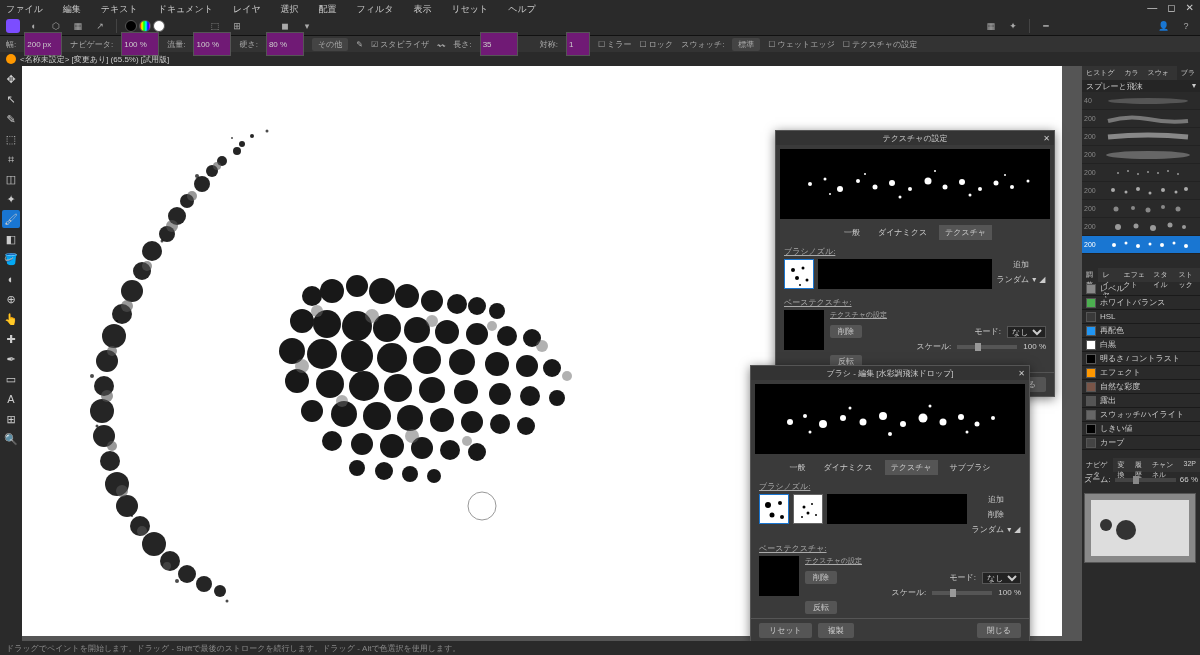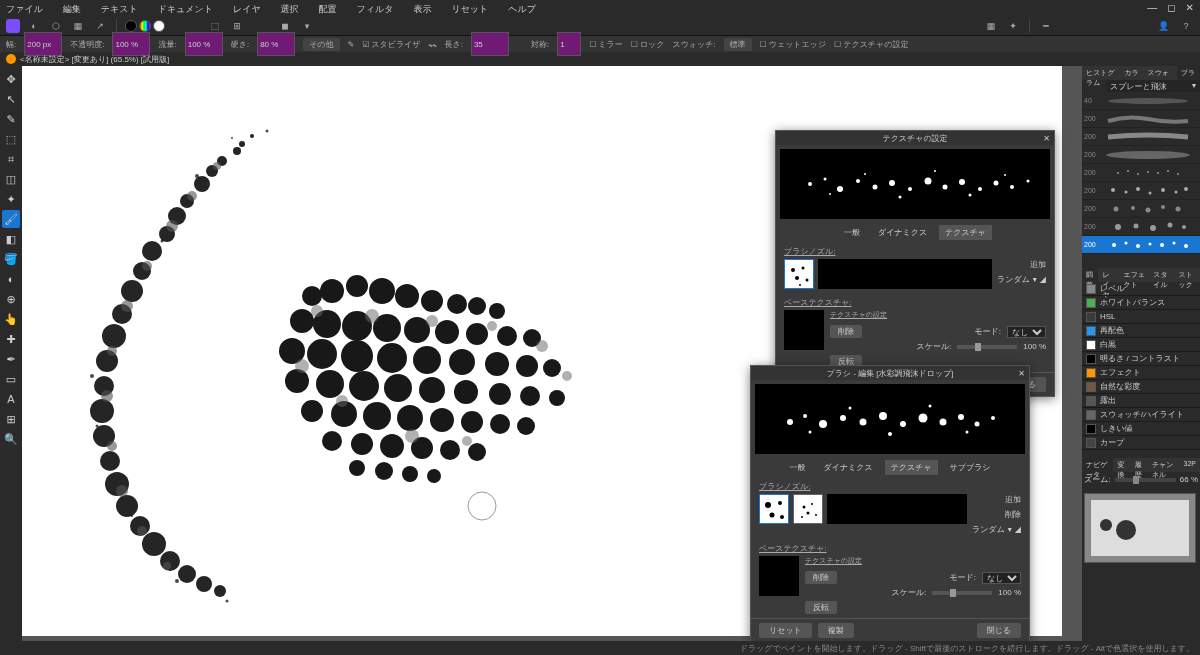--- a/index.html
+++ b/index.html
@@ -29,21 +29,21 @@
 .tools-panel .tool { width: 18px; height: 18px; display: flex; align-items: center; justify-content: center; cursor: pointer; font-size: 11px; }
 .tools-panel .tool.active { background: #1976d2; border-radius: 2px; }
 
 .canvas-area { flex: 1; background: #555; position: relative; overflow: hidden; }
 .canvas { position: absolute; top: 0; left: 0; width: 1040px; height: 570px; background: #fff; }
 
 .right-panels { width: 118px; background: #2a2a2a; display: flex; flex-direction: column; }
 .panel-tabs { display: flex; height: 14px; font-size: 7px; background: #333; }
 .panel-tabs span { padding: 2px 4px; cursor: pointer; }
 .panel-tabs span.active { background: #2a2a2a; }
-.brush-category { height: 12px; font-size: 8px; padding: 1px 4px; background: #252525; display: flex; justify-content: space-between; margin-left: 24px; }
+.brush-category { height: 12px; font-size: 8px; padding: 1px 4px; background: #252525; display: flex; justify-content: space-between; }
 .brush-row { height: 18px; border-bottom: 1px solid #222; display: flex; align-items: center; padding: 0 2px; position: relative; }
 .brush-row.selected { background: #1976d2; }
 .brush-size-label { position: absolute; left: 2px; font-size: 7px; color: #888; }
 .brush-preview-stroke { flex: 1; height: 12px; margin-left: 14px; }
 
 .adj-panel { height: 14px; border-bottom: 1px solid #1a1a1a; display: flex; align-items: center; padding: 0 4px; gap: 4px; font-size: 8px; cursor: pointer; }
 .adj-panel .adj-icon { width: 10px; height: 10px; display: flex; align-items: center; justify-content: center; }
 
 .nav-panel { padding: 2px; background: #2a2a2a; }
 .nav-thumb { width: 112px; height: 70px; background: #888; border: 1px solid #555; margin-top: 4px; position: relative; }
@@ -58,33 +58,33 @@
 .dialog-title .close-x { position: absolute; right: 4px; cursor: pointer; }
 .dialog-preview { height: 70px; background: #000; margin: 4px; position: relative; }
 .dialog-tabs { display: flex; justify-content: center; gap: 6px; padding: 2px; }
 .dialog-tabs span { padding: 2px 6px; cursor: pointer; }
 .dialog-tabs span.active { background: #555; }
 .dialog-section { padding: 4px 8px; }
 .dialog-section .label { color: #aaa; margin-bottom: 2px; text-decoration: underline; }
 .nozzle-row { display: flex; gap: 4px; align-items: flex-start; }
 .nozzle-thumb { width: 30px; height: 30px; background: #fff; border: 1px solid #1976d2; }
 .nozzle-strip { flex: 1; height: 30px; background: #000; }
-.nozzle-controls { width: 50px; font-size: 8px; display: flex; flex-direction: column; gap: 4px; align-items: flex-end; }
+.nozzle-controls { width: 50px; font-size: 8px; display: flex; flex-direction: column; gap: 4px; align-items: center; }
 .texture-row { display: flex; gap: 6px; align-items: flex-start; }
 .texture-thumb { width: 40px; height: 40px; background: #000; }
 .texture-controls { flex: 1; display: flex; flex-direction: column; gap: 3px; }
 .tc-row { display: flex; align-items: center; gap: 6px; }
 .tc-row .btn { padding: 1px 8px; background: #555; border-radius: 2px; cursor: pointer; }
 .tc-row select { background: #222; border: 1px solid #555; color: #ccc; font-size: 8px; height: 12px; }
 .slider-mini { width: 60px; height: 4px; background: #555; position: relative; }
 .slider-mini .th { position: absolute; top: -2px; width: 6px; height: 8px; background: #999; }
 .dialog-footer { display: flex; justify-content: space-between; padding: 4px 8px; border-top: 1px solid #555; }
 .dialog-footer .btn { padding: 2px 10px; background: #555; border-radius: 2px; cursor: pointer; }
 
-.status-bar { position: absolute; bottom: 0; left: 0; right: 0; height: 14px; background: #2a2a2a; display: flex; align-items: center; padding: 0 6px; font-size: 8px; color: #888; justify-content: flex-end; }
+.status-bar { position: absolute; bottom: 0; left: 0; right: 0; height: 14px; background: #2a2a2a; display: flex; align-items: center; padding: 0 6px; font-size: 8px; color: #888; }
 </style>
 </head>
 <body>
 
 <div class="menu-bar">
   <span>ファイル</span>
   <span>編集</span>
   <span>テキスト</span>
   <span>ドキュメント</span>
   <span>レイヤ</span>
@@ -125,21 +125,21 @@
   <div class="sep"></div>
   <div class="icon-btn">━</div>
   <div style="flex:0 0 90px"></div>
   <div class="icon-btn">👤</div>
   <div class="icon-btn">?</div>
 </div>
 
 <div class="context-bar">
   <span>幅:</span>
   <input type="text" value="200 px" style="">
-  <span>不透明度:</span>
+  <span>ナビゲータ:</span>
   <input type="text" value="100 %" style="">
   <span>流量:</span>
   <input type="text" value="100 %" style="">
   <span>硬さ:</span>
   <input type="text" value="80 %" style="">
   <span class="btn">その他</span>
   <span>✎</span>
   <span class="chk">☑ <span>スタビライザ</span></span>
   <span>〰</span>
   <span>長さ:</span>

